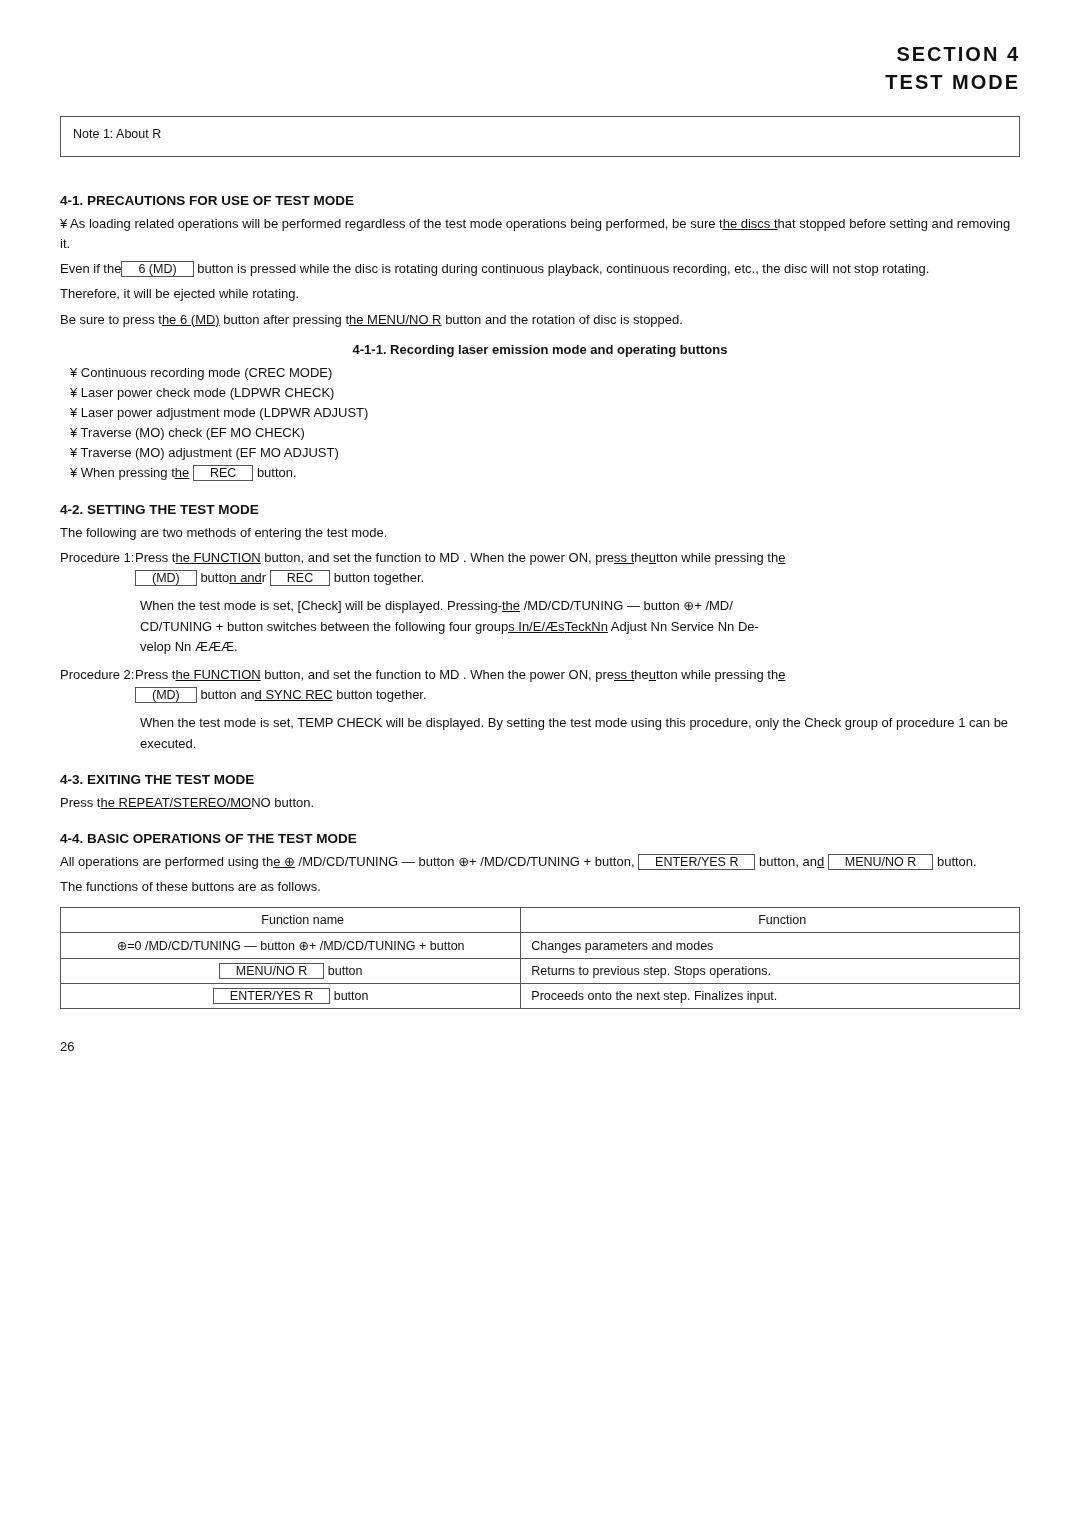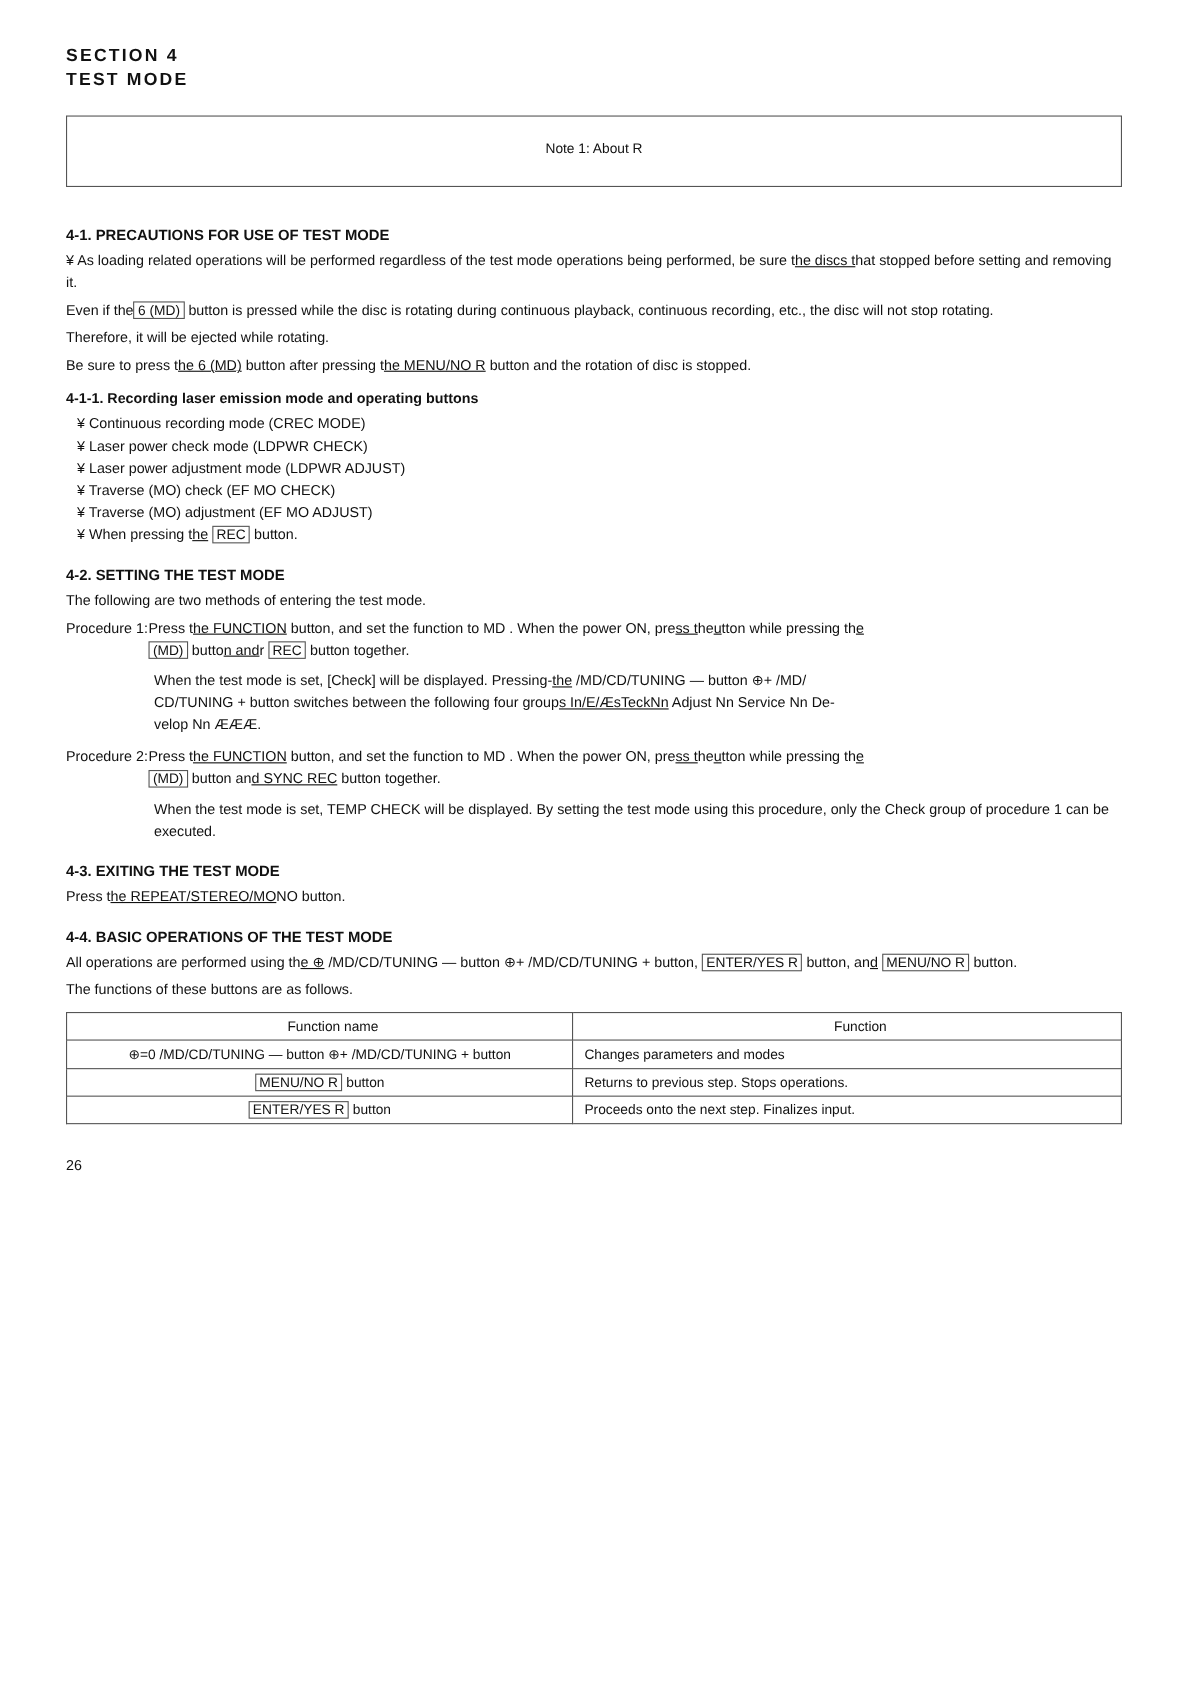--- a/index.html
+++ b/index.html
@@ -6,71 +6,71 @@
     body {
       background: #fff;
       font-family: Arial, Helvetica, sans-serif;
       font-size: 13px;
       color: #111;
       padding: 40px 60px;
       max-width: 1080px;
       min-height: 1528px;
     }
     h1.section-title {
-      text-align: left;
-      font-size: 16px;
+      text-align: right;
+      font-size: 20px;
       font-weight: bold;
       letter-spacing: 2px;
       margin-bottom: 20px;
       line-height: 1.4;
     }
     .note-box {
       border: 1px solid #555;
-      padding: 20px 12px;
+      padding: 8px 12px;
       margin-bottom: 36px;
       font-size: 12.5px;
       line-height: 1.5;
-      text-align: center;
     }
     .note-box .note-title {
       font-weight: normal;
       margin-bottom: 4px;
     }
     h2.section-heading {
       font-size: 13.5px;
       font-weight: bold;
       margin-top: 18px;
       margin-bottom: 6px;
       text-transform: uppercase;
     }
     h3.sub-heading {
       font-size: 13px;
       font-weight: bold;
       margin-top: 12px;
       margin-bottom: 6px;
+      text-align: center;
     }
     p {
       line-height: 1.55;
       margin-bottom: 5px;
     }
     .bullet-list {
       list-style: none;
       margin-left: 10px;
       margin-bottom: 8px;
     }
     .bullet-list li {
       line-height: 1.55;
     }
     .bullet-list li::before {
       content: "¥ ";
     }
     .underline { text-decoration: underline; }
     .bordered-text {
       border: 1px solid #555;
-      padding: 0 3px;
+      padding: 0 16px;
       display: inline;
       font-size: 12.5px;
     }
     .indent {
       margin-left: 80px;
       line-height: 1.55;
       margin-bottom: 4px;
     }
     table.func-table {
       width: 100%;

